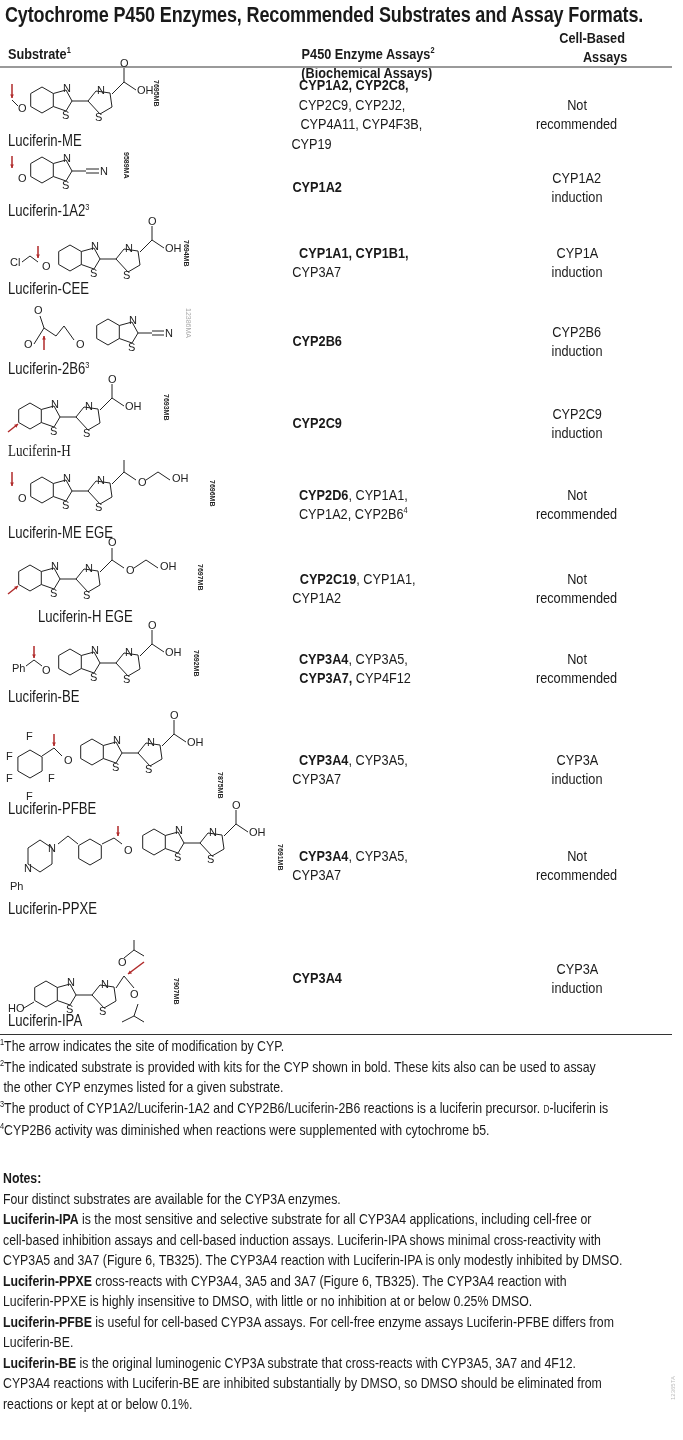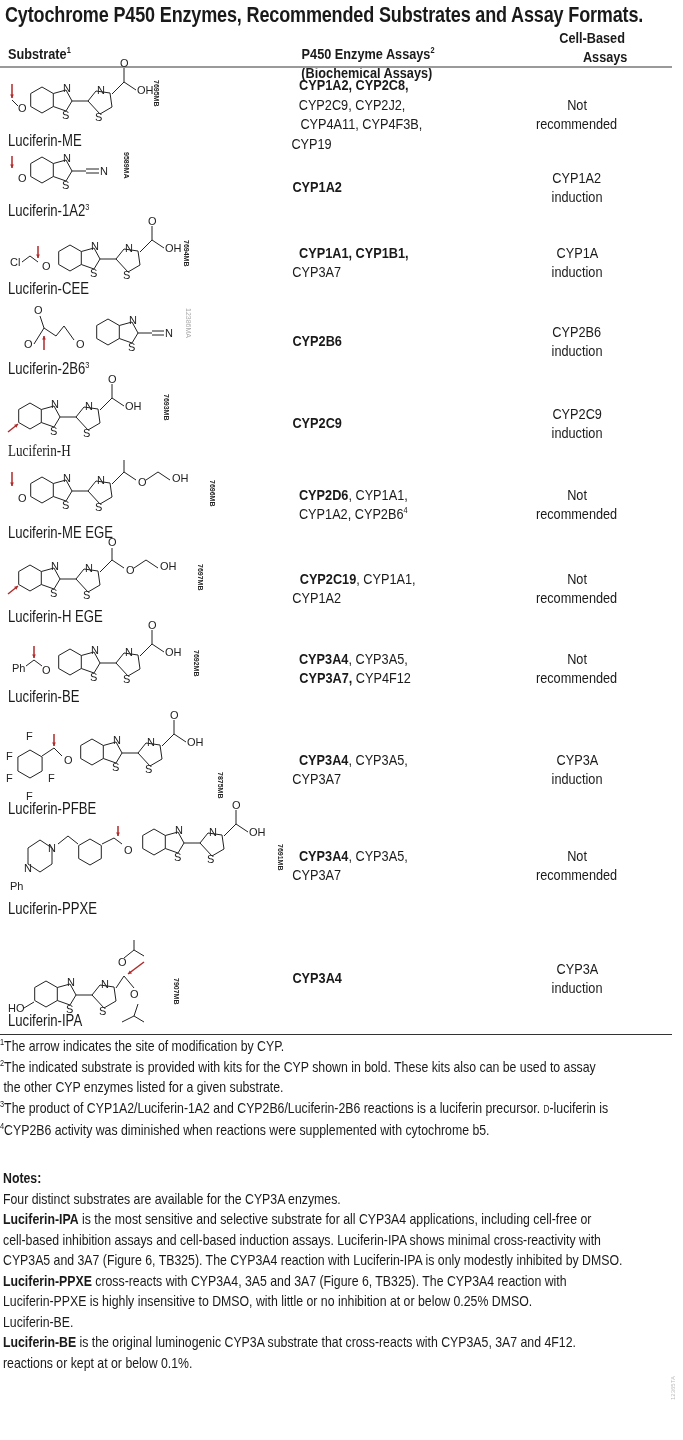--- a/index.html
+++ b/index.html
@@ -263,21 +263,21 @@
           <text class="svg-txt" x="79" y="53">S</text>
           <polyline points="96,26 108,14 120,22" stroke="#222" fill="none"></polyline>
           <line x1="108" y1="14" x2="108" y2="2" stroke="#222"></line>
           <text class="svg-txt" x="104" y="0">O</text>
           <text class="svg-txt" x="122" y="28">O</text>
           <polyline points="130,22 142,14 154,22" stroke="#222" fill="none"></polyline>
           <text class="svg-txt" x="156" y="24">OH</text>
           <text class="svg-id" transform="translate(194,18) rotate(90)">7697MB</text>
         </svg>
       </div>
-      <div class="sub-name" style="top: 62px;"><span class="cond">Luciferin-H EGE</span></div>
+      <div class="sub-name" style="top: 62px; margin-left: 30px;"><span class="cond">Luciferin-H EGE</span></div>
       <div class="assay" style="top: 22.5px;">
         <div><span class="cond-c"><b>CYP2C19</b><span>, CYP1A1,</span></span></div>
         <div><span class="cond-c"><span>CYP1A2</span></span></div>
       </div>
       <div class="cell" style="top: 22.5px;">
         <div><span class="cond-c">Not</span></div>
         <div><span class="cond-c">recommended</span></div>
       </div>
     </div>
     <div class="row" style="top: 626px; height: 88px;">
@@ -438,19 +438,21 @@
 
 <div class="notes">
   <p><span class="cond"><b>Notes:</b></span></p>
   <p><span class="cond">Four distinct substrates are available for the CYP3A enzymes.</span></p>
   <div id="notes-items">
       <p><span class="cond"><b>Luciferin-IPA</b><span> is the most sensitive and selective substrate for all CYP3A4 applications, including cell-free or</span></span></p>
       <p><span class="cond"><span>cell-based inhibition assays and cell-based induction assays. Luciferin-IPA shows minimal cross-reactivity with</span></span></p>
       <p><span class="cond"><span>CYP3A5 and 3A7 (Figure 6, TB325). The CYP3A4 reaction with Luciferin-IPA is only modestly inhibited by DMSO.</span></span></p>
       <p><span class="cond"><b>Luciferin-PPXE</b><span> cross-reacts with CYP3A4, 3A5 and 3A7 (Figure 6, TB325). The CYP3A4 reaction with</span></span></p>
       <p><span class="cond"><span>Luciferin-PPXE is highly insensitive to DMSO, with little or no inhibition at or below 0.25% DMSO.</span></span></p>
+      <p><span class="cond"><b>Luciferin-PFBE</b><span> is useful for cell-based CYP3A assays. For cell-free enzyme assays Luciferin-PFBE differs from</span></span></p>
       <p><span class="cond"><span>Luciferin-BE.</span></span></p>
       <p><span class="cond"><b>Luciferin-BE</b><span> is the original luminogenic CYP3A substrate that cross-reacts with CYP3A5, 3A7 and 4F12.</span></span></p>
+      <p><span class="cond"><span>CYP3A4 reactions with Luciferin-BE are inhibited substantially by DMSO, so DMSO should be eliminated from</span></span></p>
       <p><span class="cond"><span>reactions or kept at or below 0.1%.</span></span></p>
     </div>
 </div>
 
 <div class="side-id">12365TA</div>
 
 </body></html>

